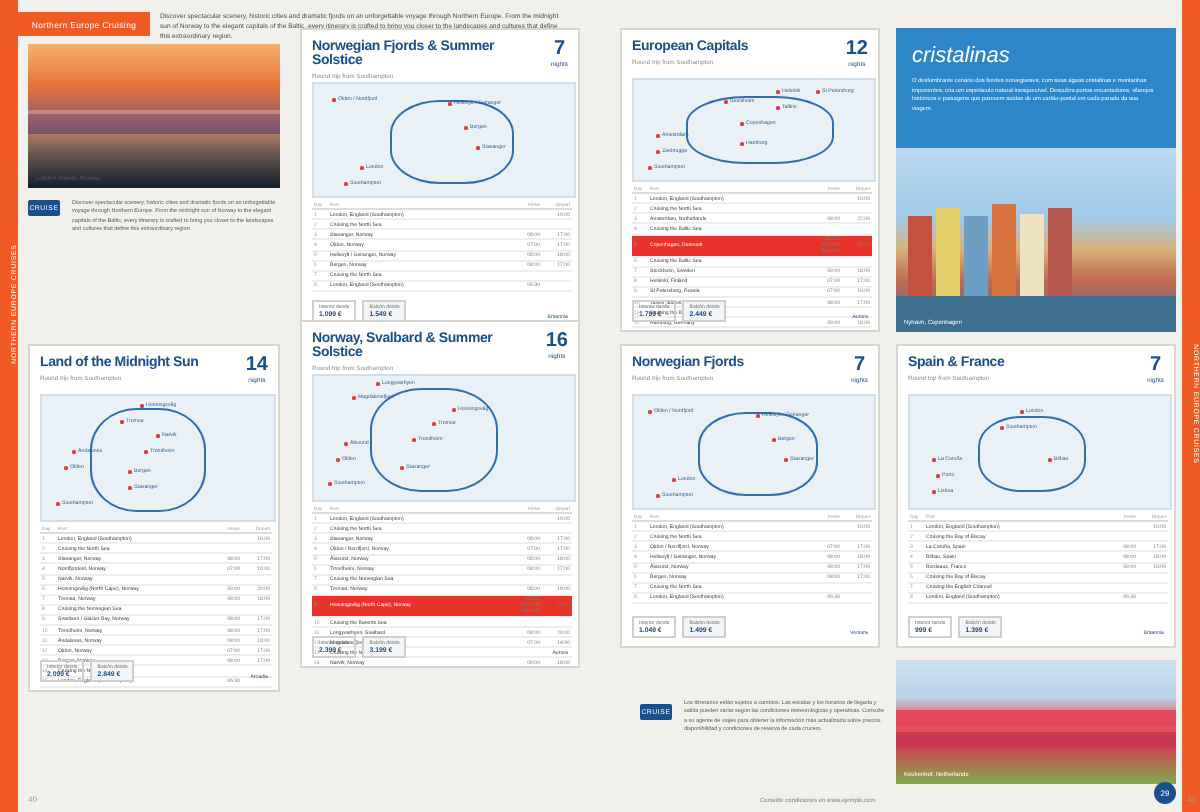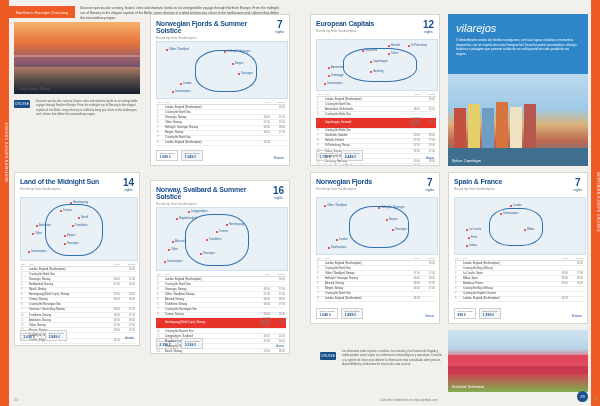--- a/index.html
+++ b/index.html
@@ -295,21 +295,21 @@
       </div>
       <div class="pbox alt">
         <span>Balcón desde</span>
         <b>2.449 €</b>
       </div>
     </div>
     <div class="shipline">Aurora</div>
   </div>
 
   <div class="bluebox" style="left:448px;top:14px;width:140px;height:60px;padding:8px;box-sizing:border-box;">
-    <div class="bt">vilarejos</div>
+    <div class="bt">cristalinas</div>
     <div class="bp">O deslumbrante cenário dos fiordes noruegueses, com suas águas cristalinas e montanhas imponentes, cria um espetáculo natural inesquecível. Descubra portos encantadores, vilarejos históricos e paisagens que parecem saídas de um cartão-postal em cada parada da sua viagem.</div>
   </div>
   <div class="photo nyhavn" style="left:448px;top:74px;width:140px;height:92px;">
     <div style="position:absolute;left:6px;top:34px;width:12px;height:40px;background:#c4503f;"></div>
     <div style="position:absolute;left:20px;top:30px;width:12px;height:44px;background:#e5cf6a;"></div>
     <div style="position:absolute;left:34px;top:34px;width:12px;height:40px;background:#6e9ec4;"></div>
     <div style="position:absolute;left:48px;top:28px;width:12px;height:46px;background:#d8743f;"></div>
     <div style="position:absolute;left:62px;top:33px;width:12px;height:41px;background:#efe2c2;"></div>
     <div style="position:absolute;left:76px;top:30px;width:12px;height:44px;background:#b5574d;"></div>
     <div style="position:absolute;left:0;bottom:0;width:100%;height:18px;background:#3f6f8e;"></div>
@@ -447,21 +447,21 @@
         <b>2.099 €</b>
       </div>
       <div class="pbox alt">
         <span>Balcón desde</span>
         <b>2.849 €</b>
       </div>
     </div>
     <div class="shipline">Arcadia</div>
   </div>
 
-  <div class="card" style="left:150px;top:180px;width:140px;height:174px;padding-left:20px;">
+  <div class="card" style="left:150px;top:160px;width:140px;height:174px;padding-left:20px;">
     <div style="position:absolute;left:5px;top:5px;width:100px;">
       <div class="ttl">Norway, Svalbard &amp; Summer Solstice</div>
       <div class="sub">Round trip from Southampton</div>
     </div>
     <div class="nights">
       <div class="n">16</div>
       <div class="u">nights</div>
     </div>
     <div class="map" style="left:5px;top:26px;width:130px;height:62px;">
       <div class="route" style="left:28px;top:6px;width:62px;height:50px;"></div>

